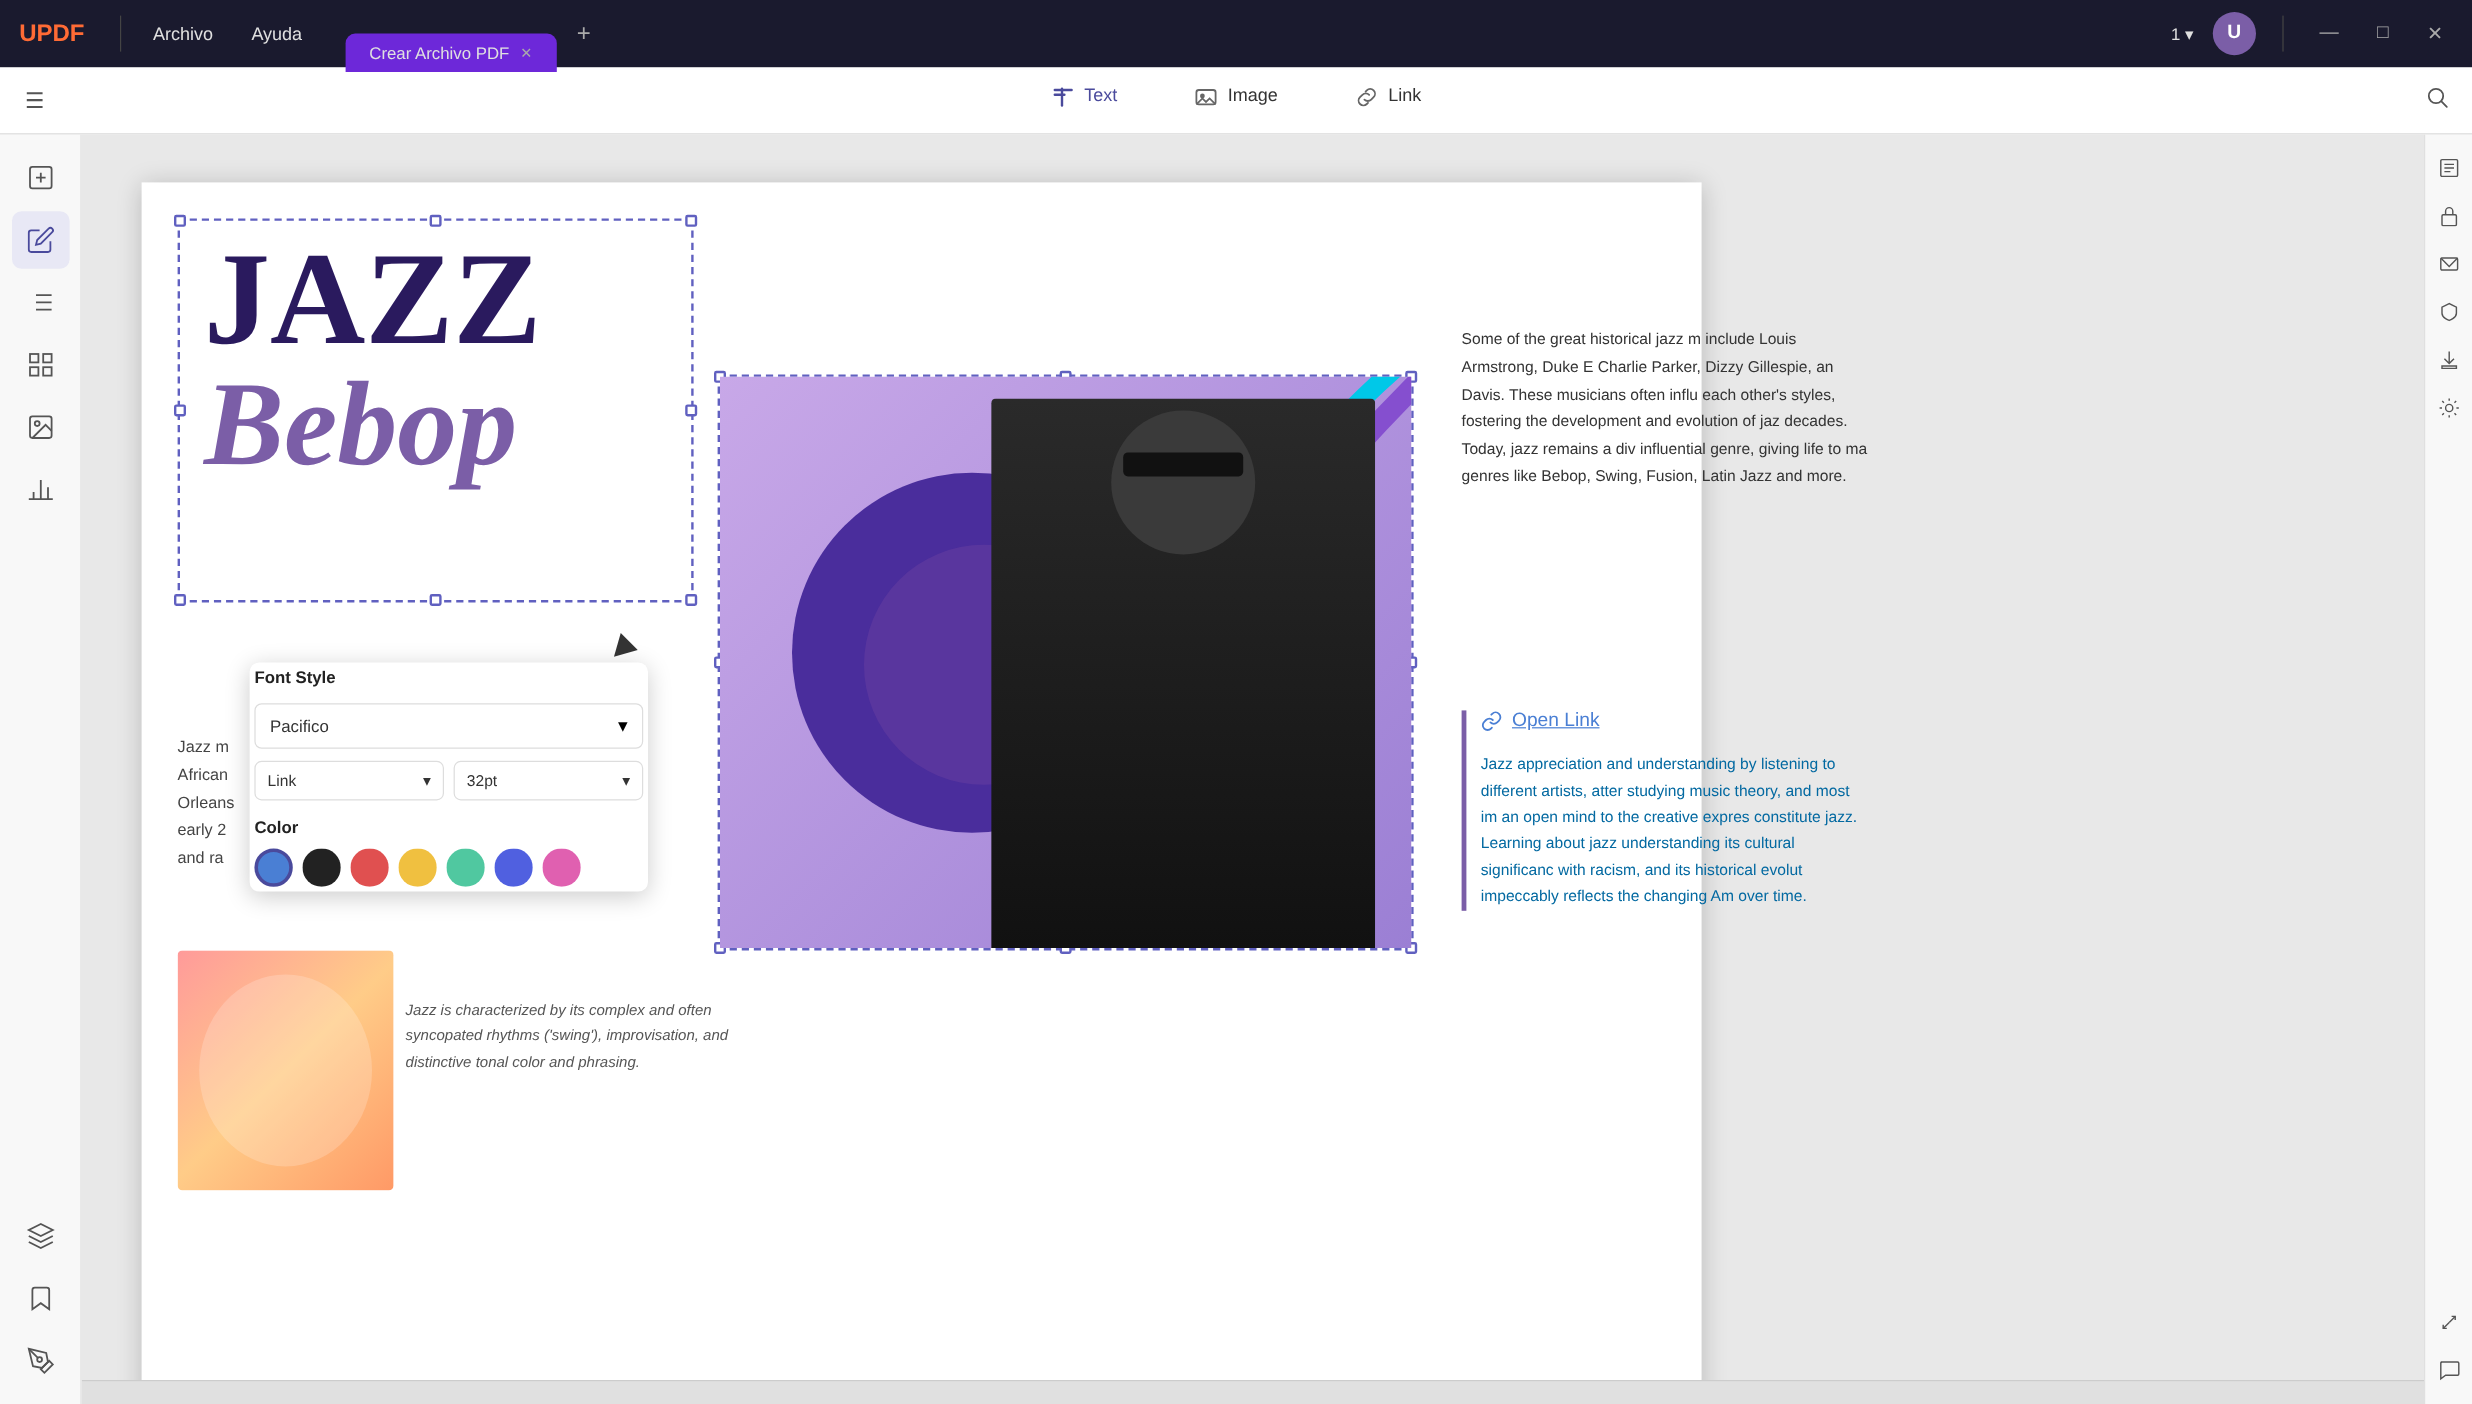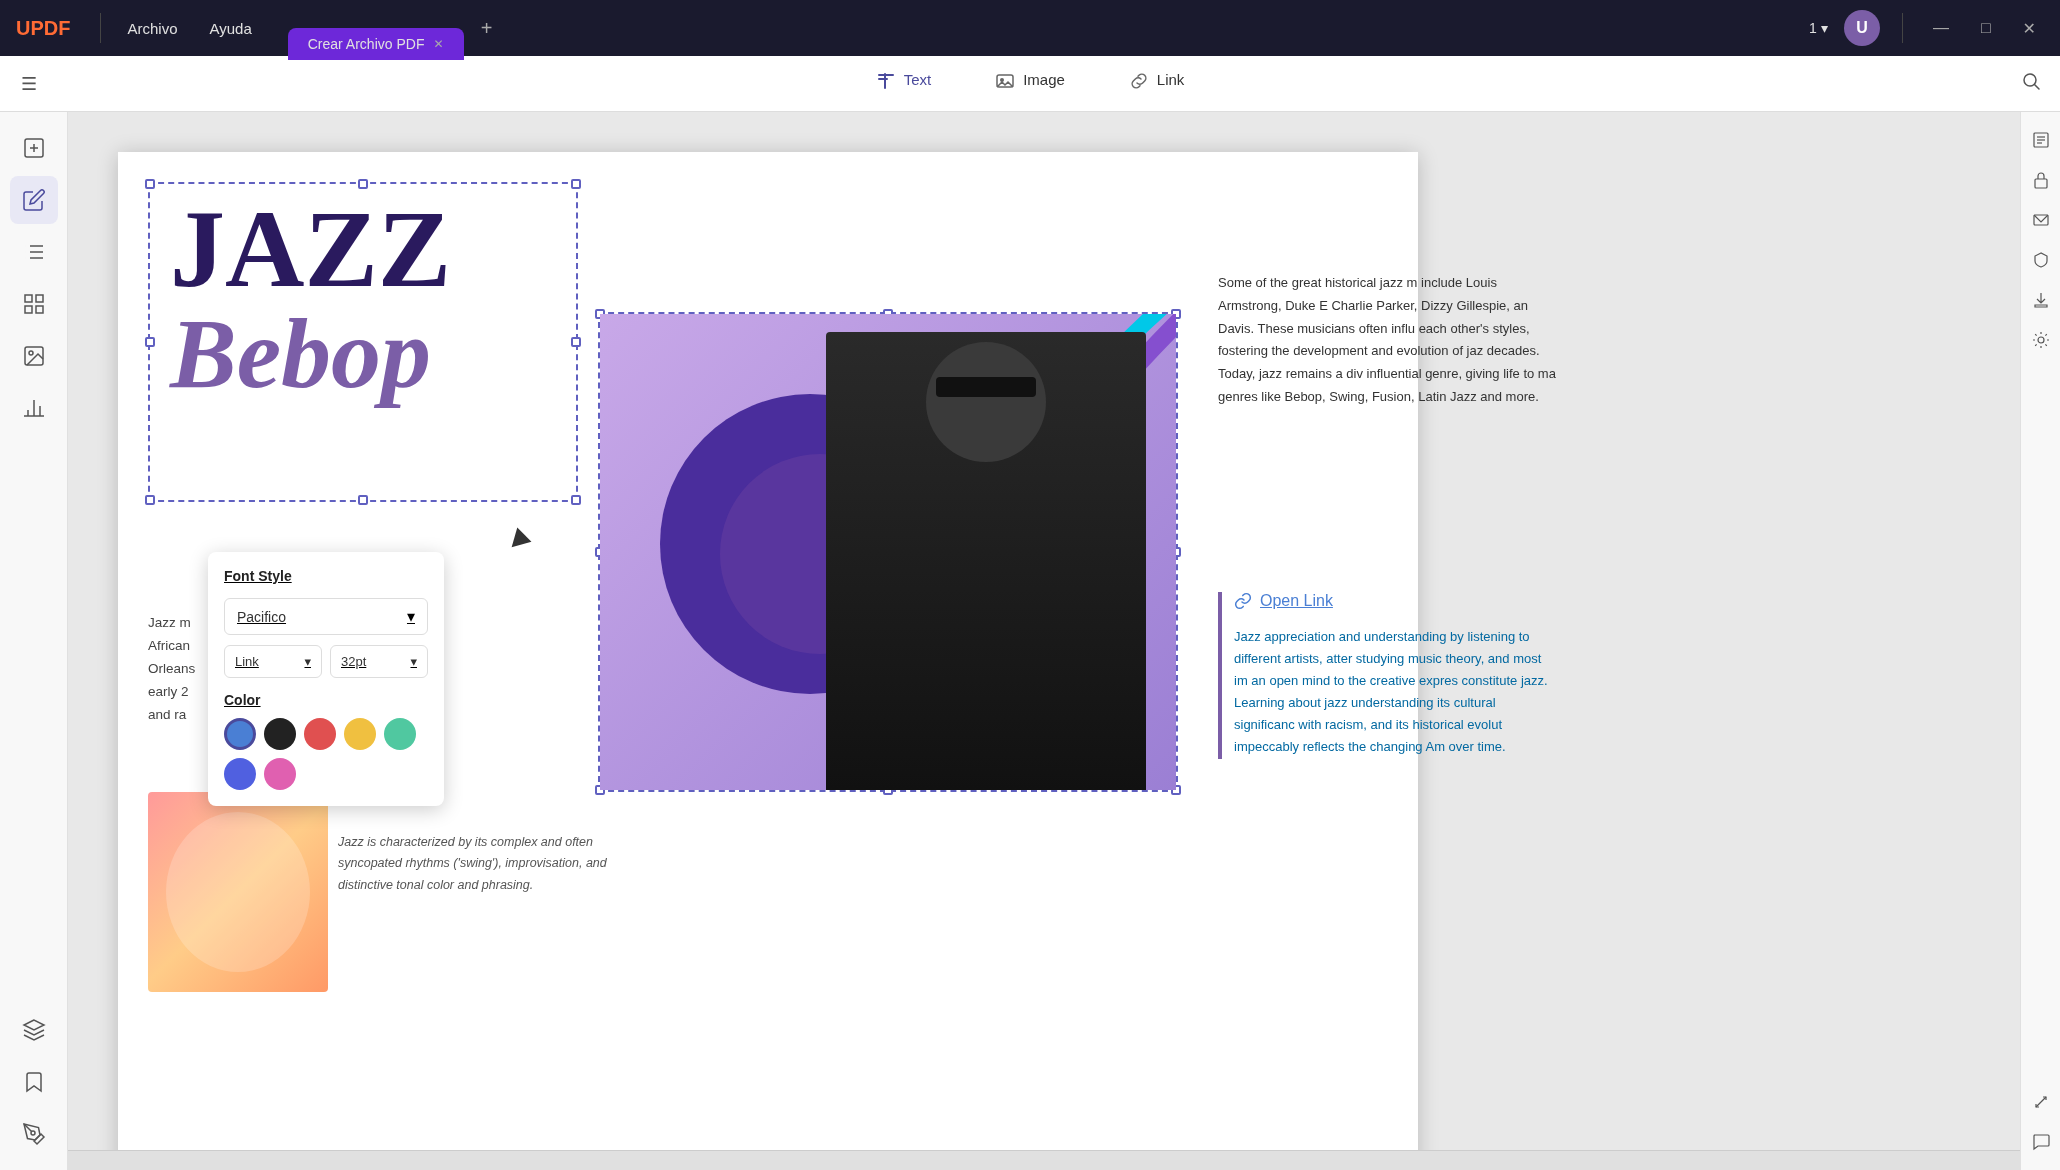--- a/index.html
+++ b/index.html
@@ -191,23 +191,23 @@
       display: flex; align-items: center; gap: 8px;
       color: #4a7fd4; font-size: 16px; font-weight: 500;
       text-decoration: underline; cursor: pointer; margin-bottom: 16px;
     }
     #link-text-content {
       font-size: 13px; color: #0369a1; line-height: 1.7;
     }
 
     
     #font-panel {
-      position: absolute; top: 440px; left: 140px; width: 236px;
+      position: absolute; top: 440px; left: 140px; width: 332px;
       background: white; border-radius: 8px; box-shadow: 0 4px 20px rgba(0,0,0,0.2);
-      padding: 16px; z-index: 200; text-decoration: underline;
+      padding: 4px; z-index: 200;
     }
     .panel-title {
       font-size: 14px; font-weight: 600; color: #222; margin-bottom: 14px;
     }
     .font-family-row {
       display: flex; align-items: center; justify-content: space-between;
       border: 1px solid #ddd; border-radius: 6px; padding: 8px 12px;
       margin-bottom: 10px; cursor: pointer;
     }
     .font-family-name { font-size: 14px; color: #333; }

